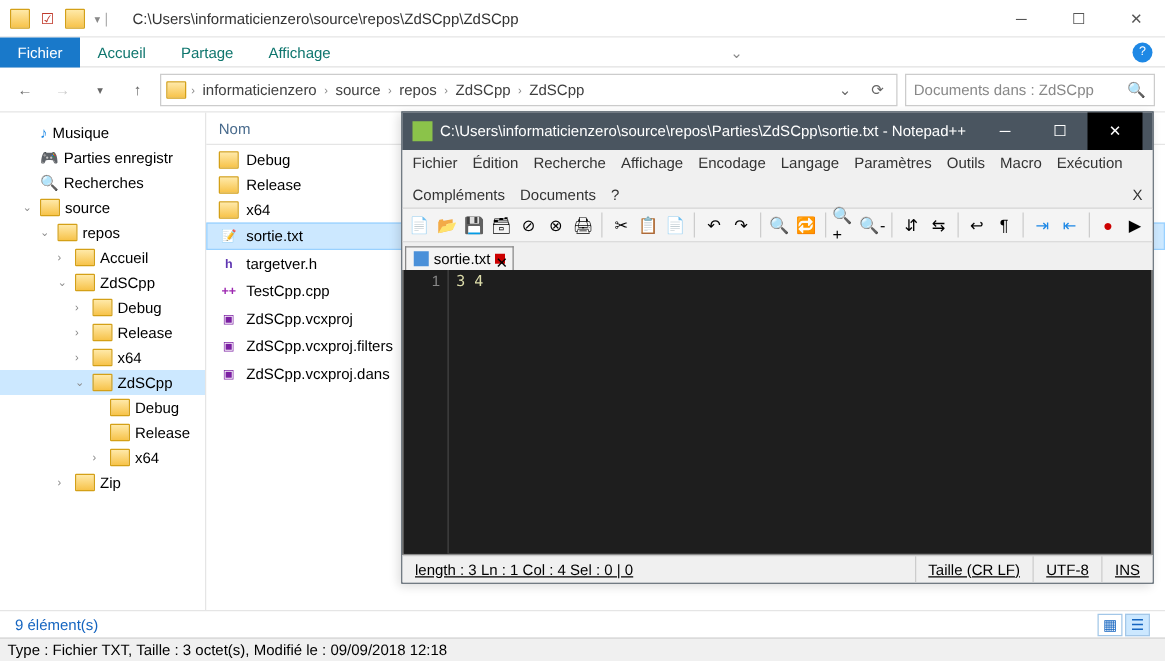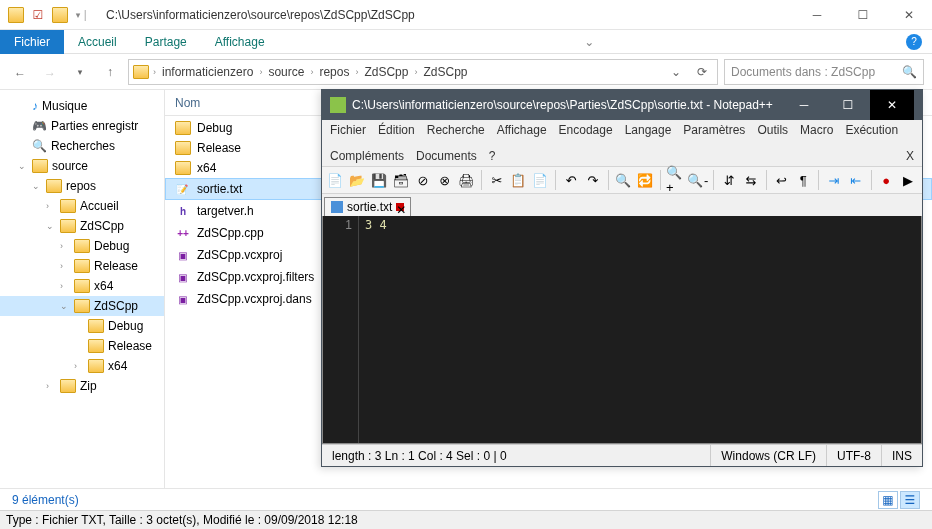--- a/index.html
+++ b/index.html
@@ -56,21 +56,21 @@
 .tbtn{width:22px;height:22px;display:flex;align-items:center;justify-content:center;font-size:13px;}
 .tsep{width:1px;height:20px;background:#ccc;margin:0 3px;}
 .npp-tabs{height:22px;background:#f0f0f0;display:flex;align-items:flex-end;padding-left:2px;}
 .ntab{background:#f4f4f4;border:1px solid #888;border-bottom:none;padding:2px 6px;display:flex;align-items:center;gap:4px;font-size:11px;}
 .ntab .dot{width:8px;height:8px;background:#c00;}
 .ntab .disk{width:12px;height:12px;background:#4a90d9;}
 .editor{flex:1;background:#1e1e1e;display:flex;position:relative;border:1px solid #888;border-top:none;}
 .gutter{width:36px;background:#1e1e1e;border-right:1px solid #444;color:#888;text-align:right;padding:2px 6px;font-family:Consolas,monospace;font-size:12px;}
 .code{flex:1;color:#dcdcaa;padding:2px 6px;font-family:Consolas,monospace;font-size:12px;white-space:pre;}
 .npp-status{height:22px;background:#f0f0f0;border-top:1px solid #ccc;display:flex;align-items:center;font-size:11px;}
-.nss{padding:0 10px;border-right:1px solid #ccc;height:100%;display:flex;align-items:center;}
+.nss{padding:0 10px;border-right:1px solid #ccc;height:100%;display:flex;align-items:center;text-decoration:underline;}
 </style>
 </head>
 <body>
 
 <div class="titlebar">
   <div class="sys-icons">
     <span>
         <span class="fld-icon"></span>
       </span>
     <span style="color:#c0392b">☑</span>
@@ -218,21 +218,21 @@
         <div class="file-row sel">
           <span class="fic" style="color:#8d6e63">📝</span>
           <span>sortie.txt</span>
         </div>
         <div class="file-row">
           <span class="fic" style="color:#5e35b1;font-weight:bold">h</span>
           <span>targetver.h</span>
         </div>
         <div class="file-row">
           <span class="fic" style="color:#9c27b0;font-weight:bold">++</span>
-          <span>ZdSCpp.cpp</span>
+          <span>TestCpp.cpp</span>
         </div>
         <div class="file-row">
           <span class="fic" style="color:#7b1fa2">▣</span>
           <span>ZdSCpp.vcxproj</span>
         </div>
         <div class="file-row">
           <span class="fic" style="color:#7b1fa2">▣</span>
           <span>ZdSCpp.vcxproj.filters</span>
         </div>
         <div class="file-row">
@@ -320,17 +320,17 @@
       <span>sortie.txt</span>
       <span class="dot">✕</span>
     </div>
   </div>
   <div class="editor">
     <div class="gutter"><span>1</span></div>
     <div class="code">3 4</div>
   </div>
   <div class="npp-status">
     <div class="nss" style="flex:1">length : 3    Ln : 1    Col : 4    Sel : 0 | 0</div>
-    <div class="nss">Windows (CR LF)</div>
+    <div class="nss">Taille (CR LF)</div>
     <div class="nss">UTF-8</div>
     <div class="nss" style="border:none">INS</div>
   </div>
 </div>
 
 </body></html>

